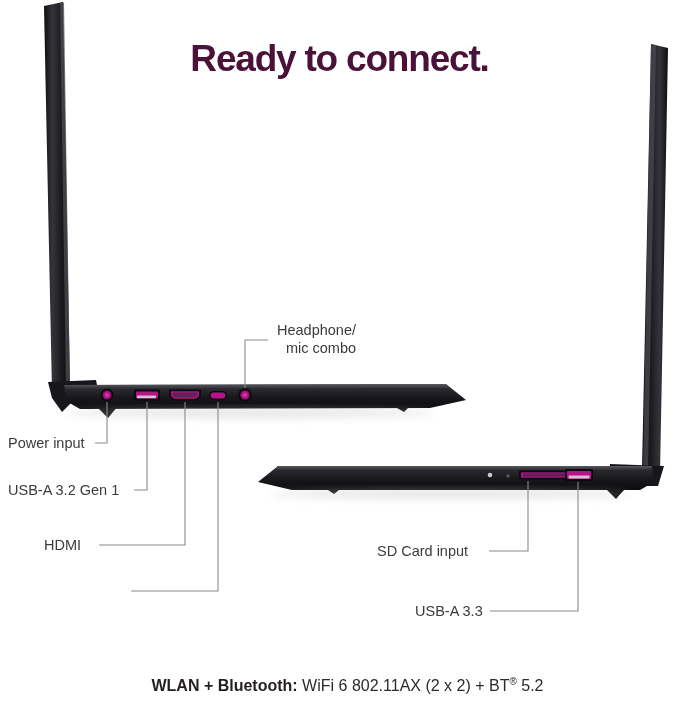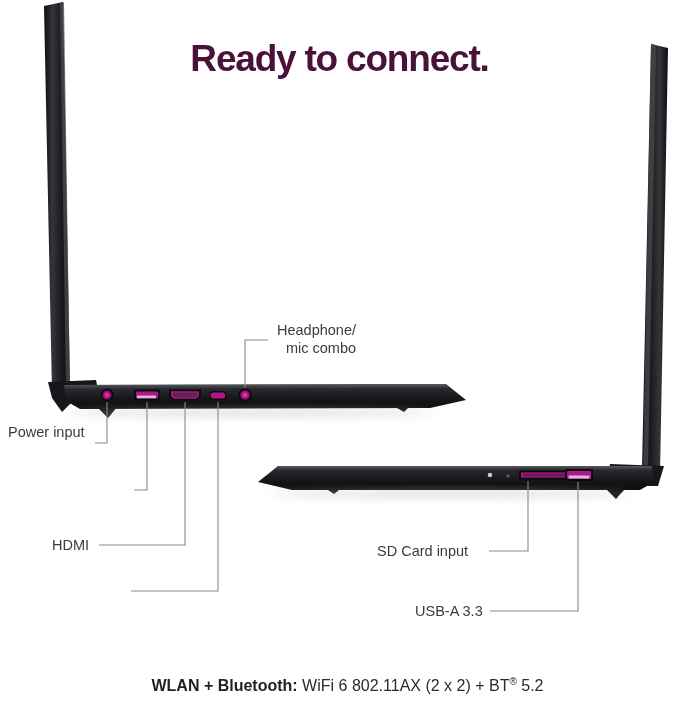--- a/index.html
+++ b/index.html
@@ -207,26 +207,29 @@
 
       <path d="M 490,611 L 578,611 L 578,482"></path>
     </g>
   </svg>
 
   <div class="callout-label lt" style="left:277px; top:322px;">
     <div>Headphone/</div>
     <div>mic combo</div>
   </div>
 
-  <div class="callout-label lt" style="left:8px; top:424px;">
+  <div class="callout-label lt" style="left:8px; top:435px;">
     <div>Power input</div>
   </div>
 
-
-  <div class="callout-label lt" style="left:52px; top:537px;">
+  <div class="callout-label lt" style="left:8px; top:482px;">
+    <div>USB-A 3.2 Gen 1</div>
+  </div>
+
+  <div class="callout-label lt" style="left:44px; top:537px;">
     <div>HDMI</div>
   </div>
 
 
   <div class="callout-label lt" style="left:377px; top:543px;">
     <div>SD Card input</div>
   </div>
 
   <div class="callout-label lt" style="left:415px; top:603px;">
     <div>USB-A 3.3</div>

